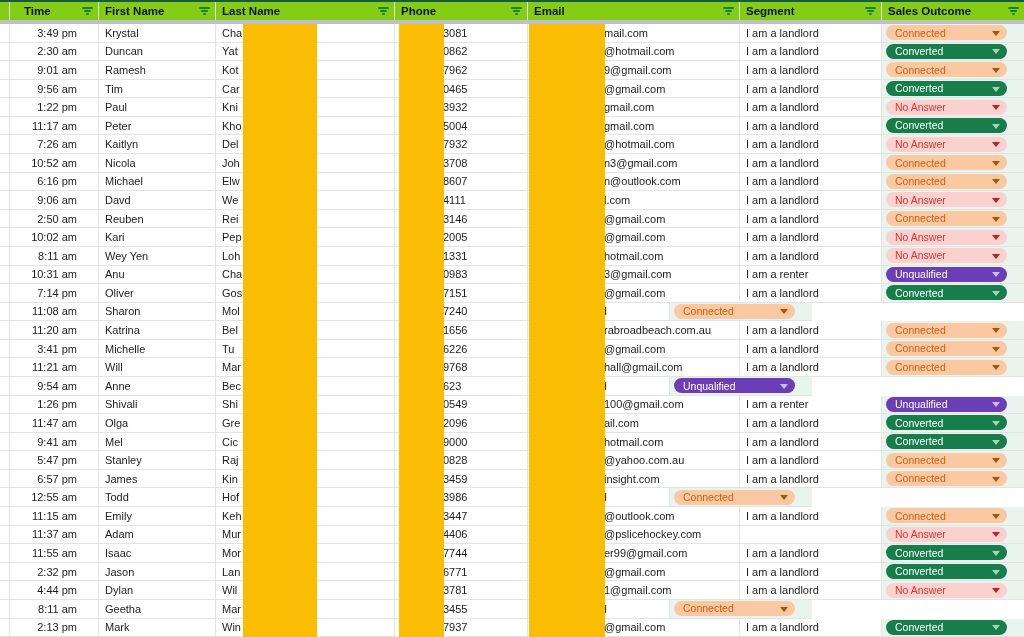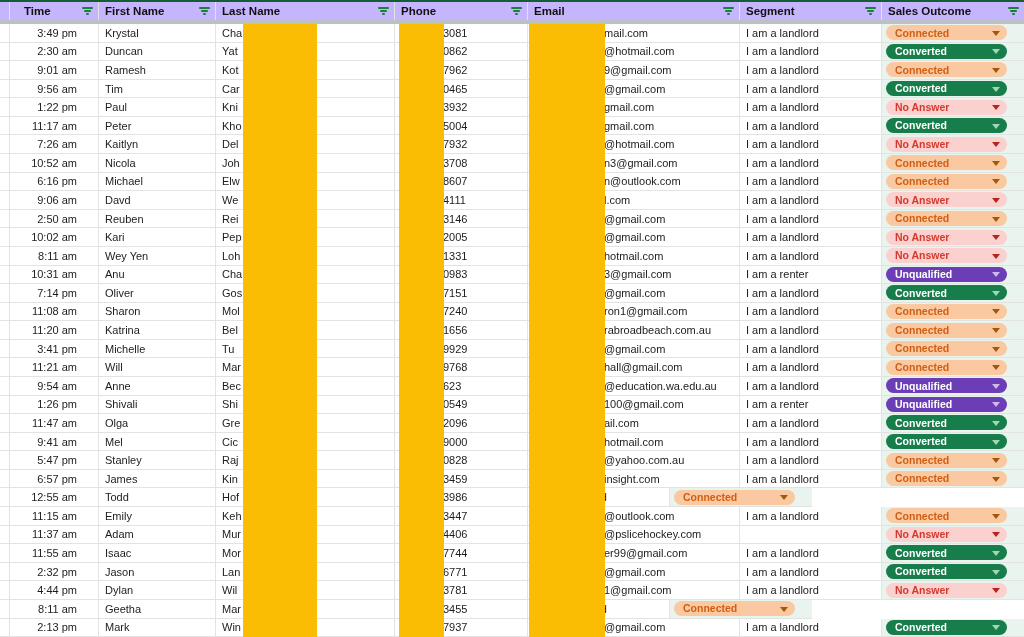--- a/index.html
+++ b/index.html
@@ -3,29 +3,29 @@
 <meta charset="utf-8">
 <style>
   html,body{margin:0;padding:0;background:#fff;}
   *{box-sizing:border-box;}
   .sheet{
     position:relative;width:1024px;height:637px;overflow:hidden;
     font-family:"Liberation Sans","DejaVu Sans",sans-serif;
     font-size:11px;color:#1c1c1c;background:#fff;
   }
   .topbar{height:2px;width:100%;}
-  .hdr{display:flex;height:18px;background:#c4b5fd;}
+  .hdr{display:flex;height:18px;background:#84cc16;}
   .hdr .cell{font-weight:bold;font-size:11.5px;color:#111;display:flex;align-items:center;position:relative;}
   .divider{height:4px;width:100%;}
   .rows{display:flex;flex-direction:column;height:613px;}
   .row{flex:1 1 0;display:flex;min-height:0;}
   .cell{flex:none;border-right:1px solid var(--grid);display:flex;align-items:center;overflow:hidden;white-space:nowrap;}
   .row .cell{border-bottom:1px solid var(--grid);}
   .w0{width:10px;} .w1{width:89px;} .w2{width:117px;} .w3{width:179px;}
-  .w4{width:133px;} .w5{width:212px;} .w6{width:142px;} .w7{width:142px;border-right:none;font-weight:bold;}
+  .w4{width:133px;} .w5{width:212px;} .w6{width:142px;} .w7{width:142px;border-right:none;}
   .c-time{justify-content:flex-end;padding-right:21px;}
   .c-first,.c-last,.c-seg{padding-left:6px;}
   .c-phone{padding-left:48px;}
   .c-email{padding-left:76px;}
   .h-time{padding-left:14px;}
   .h-pad{padding-left:6px;}
   .filter-icon{position:absolute;right:4px;top:50%;transform:translateY(-50%);
     width:13px;height:10px;display:flex;flex-direction:column;align-items:center;justify-content:center;gap:1px;}
   .filter-icon i{display:block;height:2px;border-radius:1px;}
   .filter-icon i:nth-child(1){width:11px;}
@@ -327,21 +327,20 @@
         <span class="arrow" style="color: rgb(159, 215, 184);"></span>
       </div>
     </div>
   </div>
       <div class="row">
     <div class="cell w0"></div>
     <div class="cell w1 c-time">11:08 am</div>
     <div class="cell w2 c-first">Sharon</div>
     <div class="cell w3 c-last">Mol</div>
     <div class="cell w4 c-phone">7240</div>
-    <div class="cell w5 c-email">ron1@gmail.com</div>
     <div class="cell w6 c-seg">I am a landlord</div>
     <div class="cell w7 c-out" style="background: rgb(232, 244, 237);">
       <div class="chip" style="background: rgb(250, 201, 162); color: rgb(208, 95, 18);">
         <span class="chip-label">Connected</span>
         <span class="arrow" style="color: rgb(163, 87, 8);"></span>
       </div>
     </div>
   </div>
       <div class="row">
     <div class="cell w0"></div>
@@ -356,21 +355,21 @@
         <span class="chip-label">Connected</span>
         <span class="arrow" style="color: rgb(163, 87, 8);"></span>
       </div>
     </div>
   </div>
       <div class="row">
     <div class="cell w0"></div>
     <div class="cell w1 c-time">3:41 pm</div>
     <div class="cell w2 c-first">Michelle</div>
     <div class="cell w3 c-last">Tu</div>
-    <div class="cell w4 c-phone">9929</div>
+    <div class="cell w4 c-phone">6226</div>
     <div class="cell w5 c-email">@gmail.com</div>
     <div class="cell w6 c-seg">I am a landlord</div>
     <div class="cell w7 c-out" style="background: rgb(232, 244, 237);">
       <div class="chip" style="background: rgb(250, 201, 162); color: rgb(208, 95, 18);">
         <span class="chip-label">Connected</span>
         <span class="arrow" style="color: rgb(163, 87, 8);"></span>
       </div>
     </div>
   </div>
       <div class="row">
@@ -387,21 +386,20 @@
         <span class="arrow" style="color: rgb(163, 87, 8);"></span>
       </div>
     </div>
   </div>
       <div class="row">
     <div class="cell w0"></div>
     <div class="cell w1 c-time">9:54 am</div>
     <div class="cell w2 c-first">Anne</div>
     <div class="cell w3 c-last">Bec</div>
     <div class="cell w4 c-phone">623</div>
-    <div class="cell w5 c-email">@education.wa.edu.au</div>
     <div class="cell w6 c-seg">I am a landlord</div>
     <div class="cell w7 c-out" style="background: rgb(232, 244, 237);">
       <div class="chip" style="background: rgb(107, 62, 184); color: rgb(255, 255, 255);">
         <span class="chip-label">Unqualified</span>
         <span class="arrow" style="color: rgb(205, 185, 240);"></span>
       </div>
     </div>
   </div>
       <div class="row">
     <div class="cell w0"></div>

